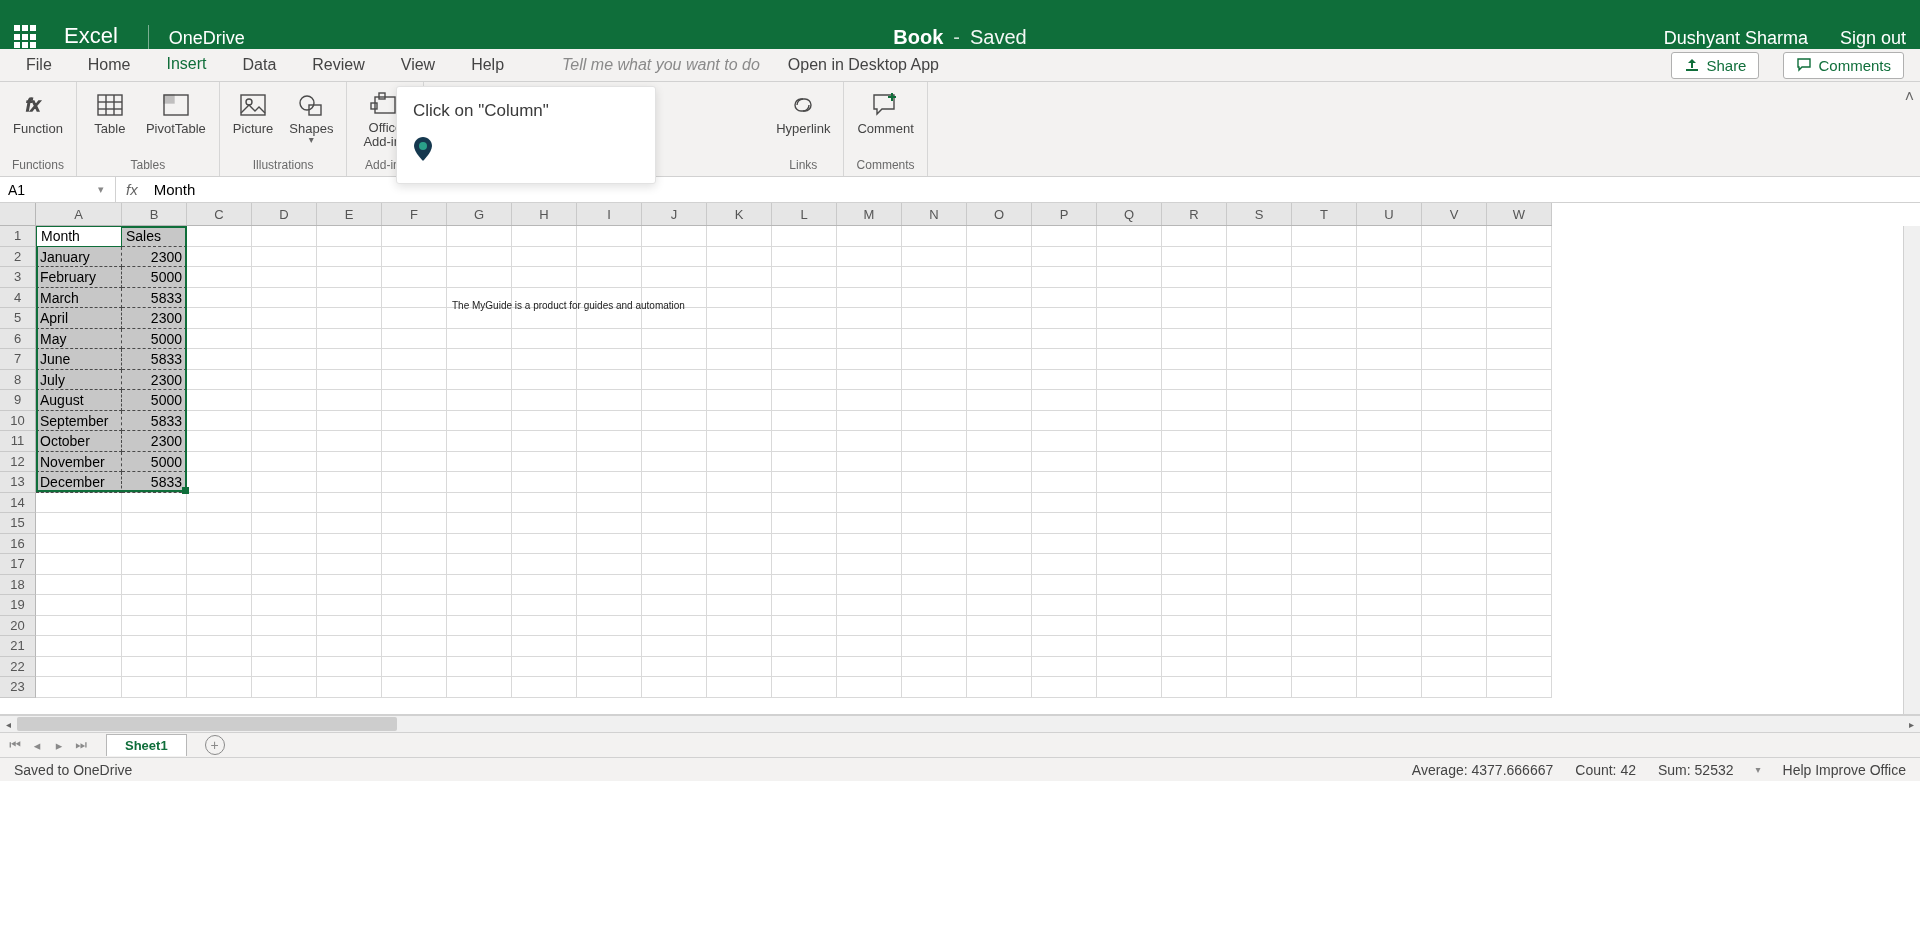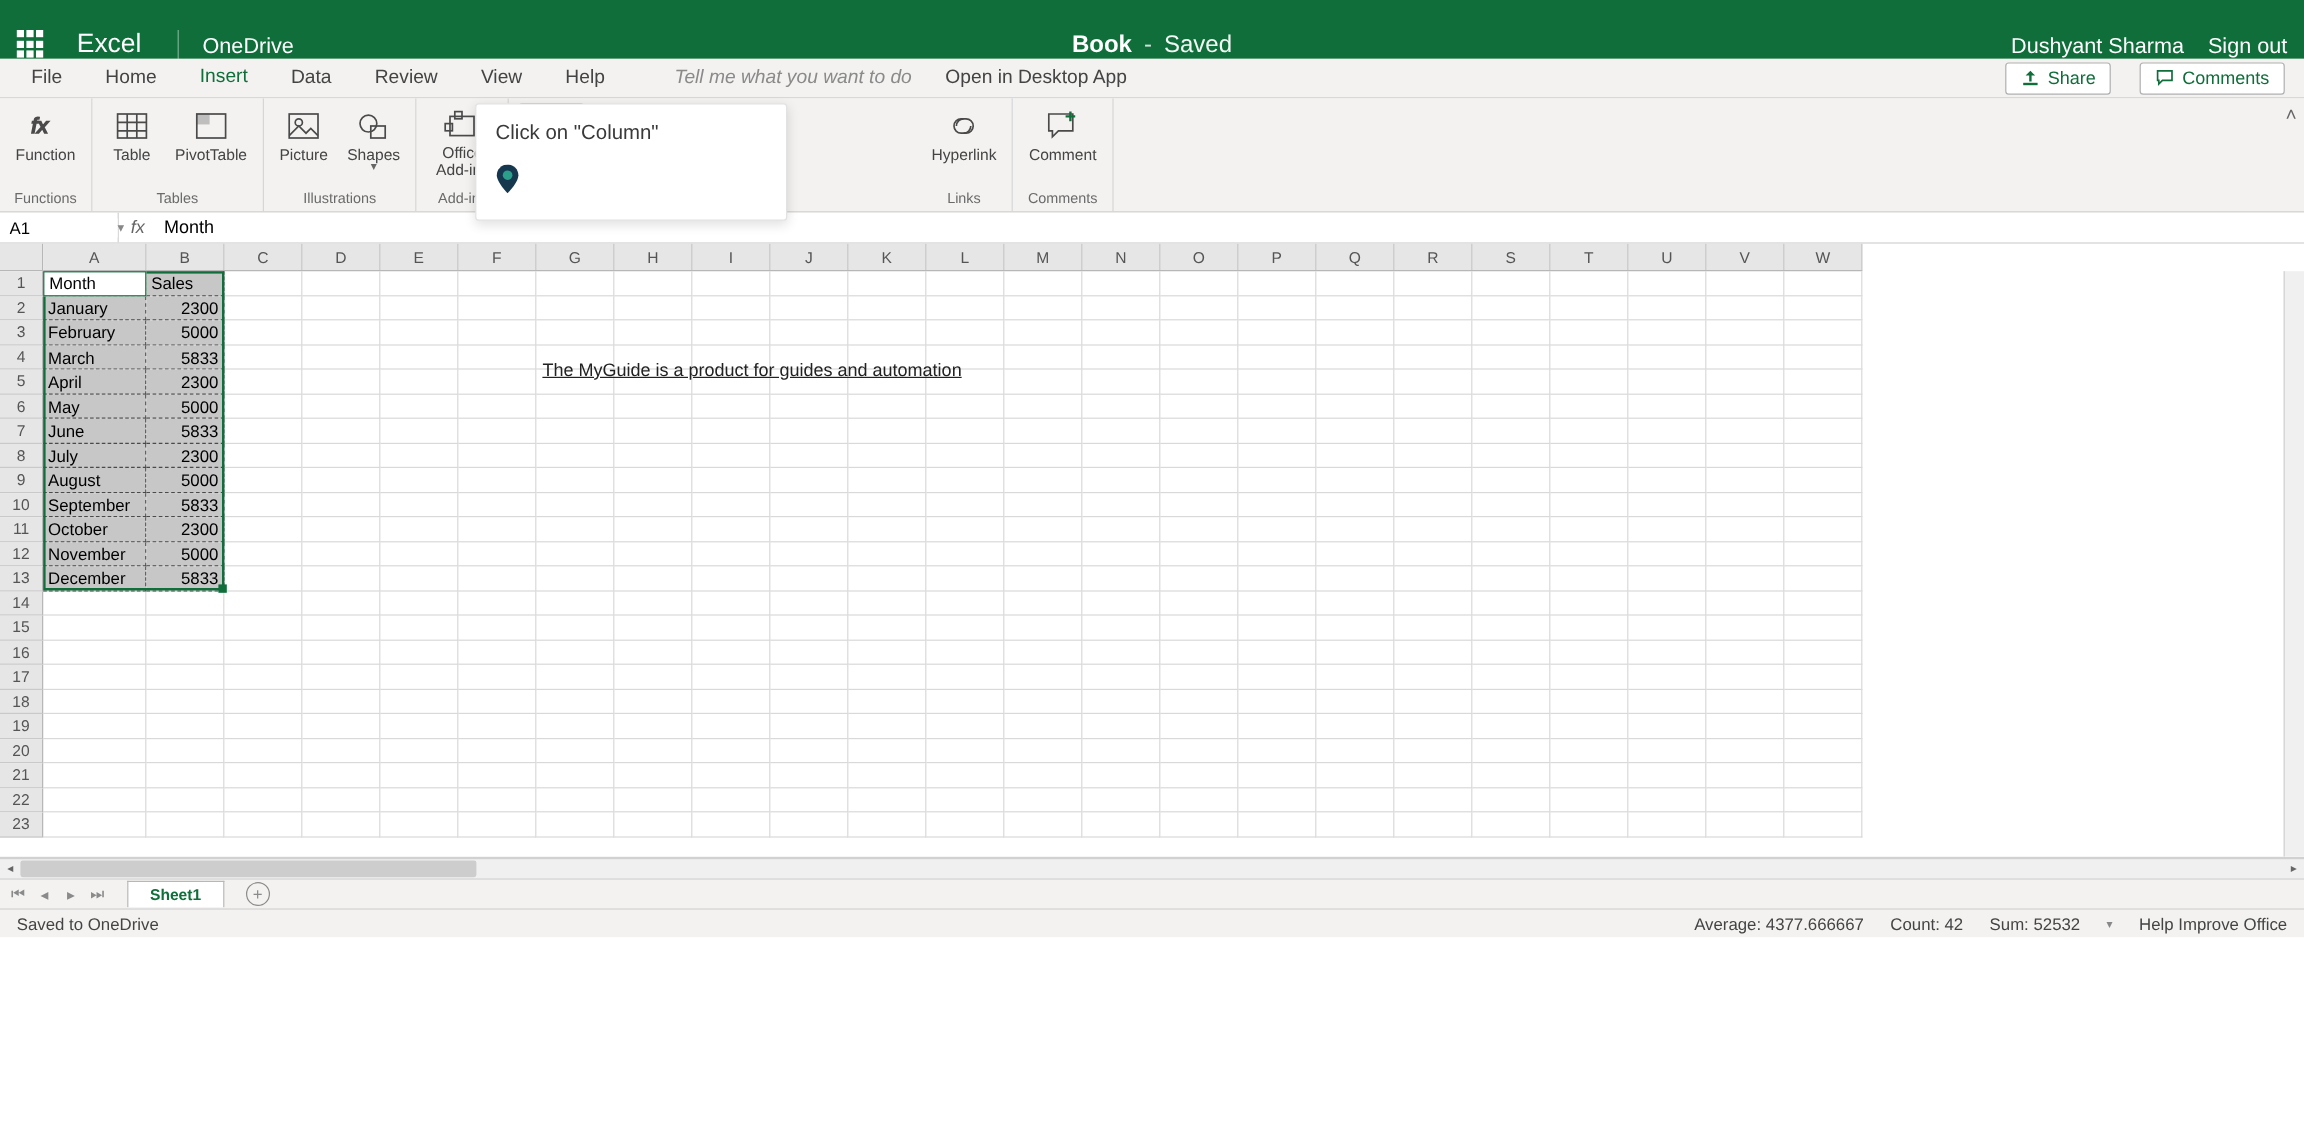--- a/index.html
+++ b/index.html
@@ -9,21 +9,21 @@
   .title-bar { display: flex; align-items: flex-end; background: #0f6e3a; height: 49px; color: #fff; padding: 0 14px; }
   .apps-btn { width: 24px; height: 24px; display: flex; flex-wrap: wrap; gap: 2px; margin-right: 26px; cursor: pointer; }
   .apps-btn span { width: 6px; height: 6px; background: #fff; display: block; }
   .app-name { font-size: 22px; font-weight: 400; margin-right: 30px; }
   .separator-vert { width: 1px; height: 24px; background: #fff; opacity: .45; margin-right: 20px; }
   .location { font-size: 18px; }
   .title-center { position: absolute; left: 50%; transform: translateX(-50%); display: flex; align-items: center; gap: 10px; font-size: 20px; }
   .title-center .book-name { font-weight: 600; }
   .title-center .dash { opacity: .8; }
   .title-center .saved { opacity: .95; }
-  .title-right { margin-left: auto; display: flex; align-items: center; gap: 20px; font-size: 18px; margin-top: 44px; }
+  .title-right { margin-left: auto; display: flex; align-items: center; gap: 32px; font-size: 18px; margin-top: 44px; }
   .title-right span { cursor: pointer; }
 
   
   .menu-bar { display: flex; align-items: center; height: 33px; background: #f3f2f1; border-bottom: 1px solid #d1d1d1; padding: 0 8px; font-size: 16px; color: #444; }
   .menu-bar .tab { padding: 6px 18px; cursor: pointer; }
   .menu-bar .tab.active { color: #0f6e3a; border-bottom: 2px solid transparent; }
   .menu-bar .tellme { margin-left: 40px; color: #8a8a8a; font-style: italic; }
   .menu-bar .open-desktop { margin-left: 28px; color: #444; cursor: pointer; }
   .menu-right { margin-left: auto; display: flex; gap: 24px; align-items: center; padding-right: 8px; }
   .pill-btn { border: 1px solid #b0b0b0; border-radius: 3px; padding: 4px 12px; display: flex; align-items: center; gap: 6px; color: #0f6e3a; font-size: 15px; cursor: pointer; background: #fff; }
@@ -42,21 +42,21 @@
   .ribbon-collapse { position: absolute; right: 6px; top: 6px; cursor: pointer; color: #666; }
 
   
   .callout { position: absolute; left: 396px; top: 86px; width: 260px; height: 98px; background: #fff; border: 1px solid #e2e2e2; border-radius: 3px; box-shadow: 0 3px 10px rgba(0,0,0,0.12); padding: 14px 16px; z-index: 20; }
   .callout .msg { font-size: 17px; color: #3a3a3a; font-weight: 500; }
   .callout .pin { margin-top: 16px; }
   .callout .pin svg { width: 20px; height: 24px; }
 
   
   .formula-row { display: flex; align-items: center; height: 26px; border-bottom: 1px solid #d1d1d1; background: #fff; }
-  .name-box { width: 99px; border-right: 1px solid #d1d1d1; display: flex; align-items: center; padding: 0 8px; height: 100%; font-size: 14px; }
+  .name-box { width: 116px; border-right: 1px solid #d1d1d1; display: flex; align-items: center; padding: 0 8px; height: 100%; font-size: 14px; }
   .name-box input { border: none; width: 90px; font-size: 14px; outline: none; }
   .name-box .drop { color: #888; cursor: pointer; font-size: 11px; }
   .fx-label { padding: 0 10px; font-style: italic; color: #666; font-size: 15px; }
   .formula-input { flex: 1; border: none; font-size: 15px; outline: none; padding: 0 6px; }
 
   
   .grid-wrap { position: relative; height: 512px; overflow: hidden; border-bottom: 1px solid #d1d1d1; }
   .corner { width: 36px; height: 23px; background: #e6e6e6; border-right: 1px solid #b7b7b7; border-bottom: 1px solid #b7b7b7; }
   .colhdrs { display: flex; height: 23px; background: #e6e6e6; border-bottom: 1px solid #b7b7b7; }
   .colhdr { width: 65px; text-align: center; font-size: 13px; color: #555; border-right: 1px solid #c9c9c9; line-height: 23px; }
@@ -67,21 +67,21 @@
   .cells { position: absolute; left: 36px; top: 0; right: 0; bottom: 0; }
   .cell-row { display: flex; height: 20.5px; }
   .cell { width: 65px; height: 20.5px; border-right: 1px solid #d9d9d9; border-bottom: 1px solid #d9d9d9; font-size: 14px; padding: 0 4px; line-height: 20px; white-space: nowrap; overflow: visible; }
   .cell.first { width: 86px; }
   .cell.right { text-align: right; }
   .sel-cell { background: #c7c7c7; border-right: 1px dashed #4a4a4a; border-bottom: 1px dashed #4a4a4a; }
   .sel-overlay { position: absolute; left: 36px; top: 0; width: 151px; height: 266px; border: 2px solid #0f6e3a; pointer-events: none; }
   .sel-overlay .handle { position: absolute; right: -4px; bottom: -4px; width: 7px; height: 7px; background: #0f6e3a; }
   .active-cell { position: absolute; left: 36px; top: 0; width: 86px; height: 20.5px; background: #fff; pointer-events: none; border: 1px solid #0f6e3a; display: flex; align-items: center; padding: 0 4px; font-size: 14px; }
 
-  .float-text { position: absolute; left: 452px; top: 74px; font-size: 15px; color: #222; text-decoration: underline; }
+  .float-text { position: absolute; left: 452px; top: 74px; font-size: 10px; color: #222; }
 
   
   .hscroll { height: 17px; background: #f0f0f0; border-top: 1px solid #d1d1d1; display: flex; align-items: center; }
   .hscroll .arrow { width: 17px; height: 17px; text-align: center; font-size: 10px; color: #666; cursor: pointer; line-height: 17px; }
   .hscroll .track { flex: 1; height: 17px; position: relative; }
   .hscroll .thumb { position: absolute; left: 0; top: 1px; width: 380px; height: 14px; background: #cdcdcd; border-radius: 2px; }
   .vscroll { position: absolute; right: 0; top: 23px; width: 17px; bottom: 0; background: #f0f0f0; border-left: 1px solid #d1d1d1; }
 
   
   .sheet-tabs { display: flex; align-items: center; height: 25px; background: #f3f2f1; border-top: 1px solid #d1d1d1; padding: 0 4px; font-size: 13px; }

